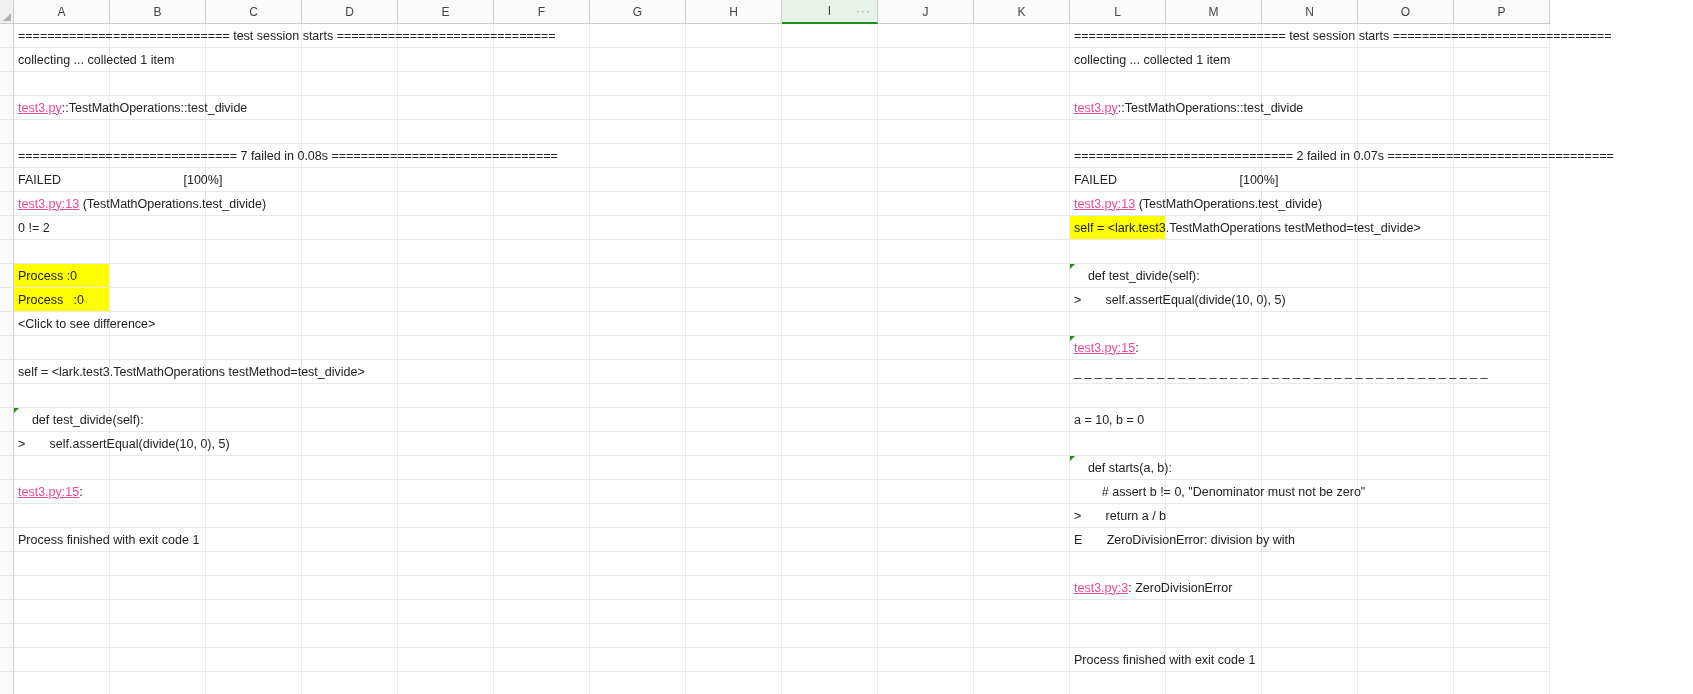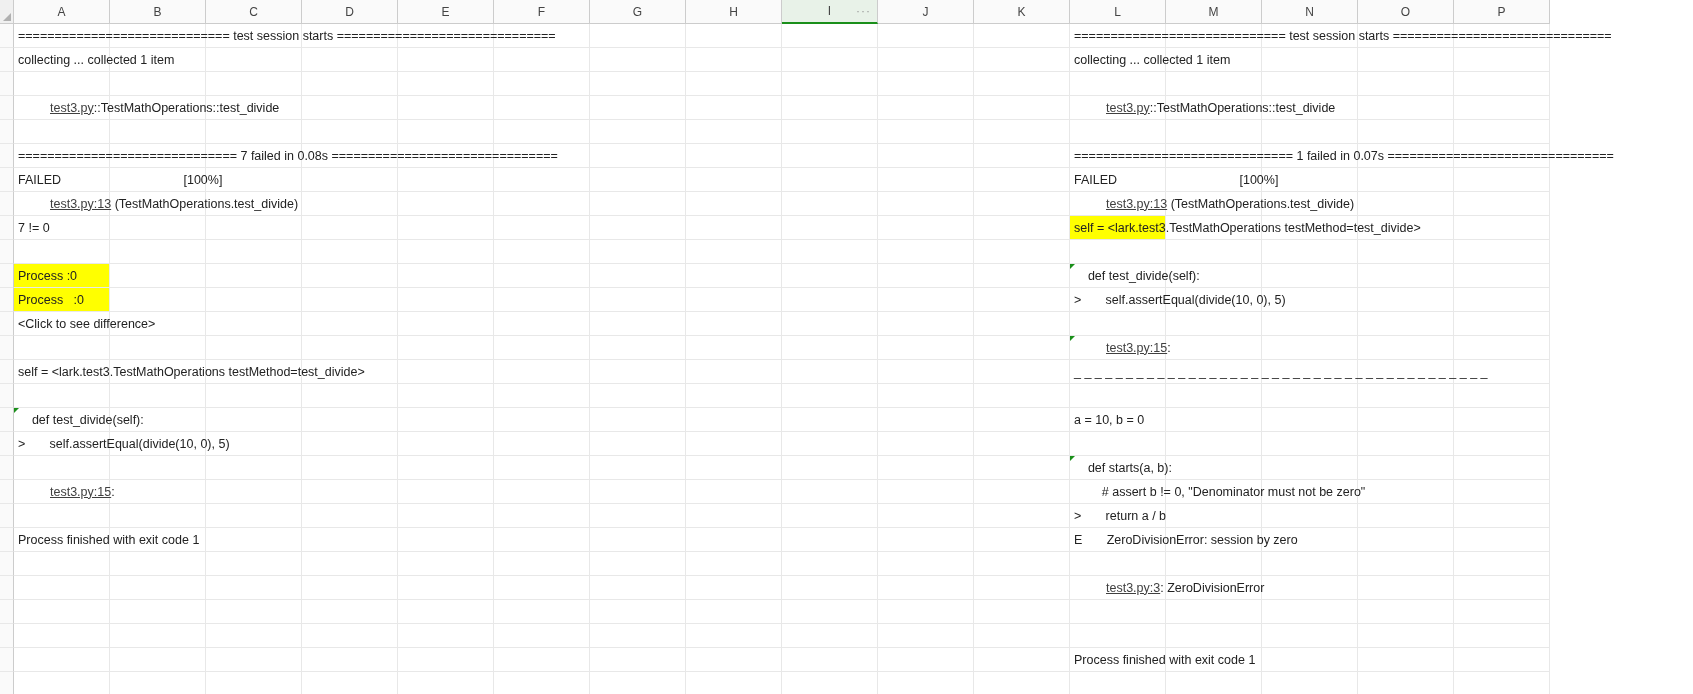--- a/index.html
+++ b/index.html
@@ -77,21 +77,21 @@
     left: 4px;
     top: 0;
     height: 100%;
     display: flex;
     align-items: center;
     z-index: 1;
     background: transparent;
     white-space: pre;
     text-align: center;
   }
-  .cell .spill.linkpart a { color: #404040; text-decoration: underline; margin-left: 32px; }
+  .cell .spill.linkpart a { color: #ec4899; text-decoration: underline; }
   .dog-ear::before {
     content: "";
     position: absolute;
     left: 0; top: 0;
     border-style: solid;
     border-width: 5px 5px 0 0;
     border-color: #1a8f1a transparent transparent transparent;
   }
   .cell.hl .spill { background: transparent; }
 </style>
@@ -225,21 +225,21 @@
     <div class="cell"></div>
     <div class="cell"></div>
     <div class="cell"></div>
     <div class="cell"></div>
     <div class="cell"></div>
     <div class="cell"></div>
     <div class="cell"></div>
     <div class="cell"></div>
     <div class="cell"></div>
     <div class="cell">
-      <span class="spill">============================== 1 failed in 0.07s ===============================</span>
+      <span class="spill">============================== 2 failed in 0.07s ===============================</span>
     </div>
     <div class="cell"></div>
     <div class="cell"></div>
     <div class="cell"></div>
     <div class="cell"></div>
     <div class="rowhdr"></div>
     <div class="cell">
       <span class="spill">FAILED</span>
     </div>
     <div class="cell">
@@ -279,21 +279,21 @@
     <div class="cell"></div>
     <div class="cell">
       <span class="spill linkpart"><a href="#">test3.py:13</a><span> (TestMathOperations.test_divide)</span></span>
     </div>
     <div class="cell"></div>
     <div class="cell"></div>
     <div class="cell"></div>
     <div class="cell"></div>
     <div class="rowhdr"></div>
     <div class="cell">
-      <span class="spill">7 != 0</span>
+      <span class="spill">0 != 2</span>
     </div>
     <div class="cell"></div>
     <div class="cell"></div>
     <div class="cell"></div>
     <div class="cell"></div>
     <div class="cell"></div>
     <div class="cell"></div>
     <div class="cell"></div>
     <div class="cell"></div>
     <div class="cell"></div>
@@ -547,21 +547,21 @@
     <div class="cell"></div>
     <div class="cell"></div>
     <div class="cell"></div>
     <div class="cell"></div>
     <div class="cell"></div>
     <div class="cell"></div>
     <div class="cell"></div>
     <div class="cell"></div>
     <div class="cell"></div>
     <div class="cell">
-      <span class="spill">E       ZeroDivisionError: session by zero</span>
+      <span class="spill">E       ZeroDivisionError: division by with</span>
     </div>
     <div class="cell"></div>
     <div class="cell"></div>
     <div class="cell"></div>
     <div class="cell"></div>
     <div class="rowhdr"></div>
     <div class="cell"></div>
     <div class="cell"></div>
     <div class="cell"></div>
     <div class="cell"></div>

